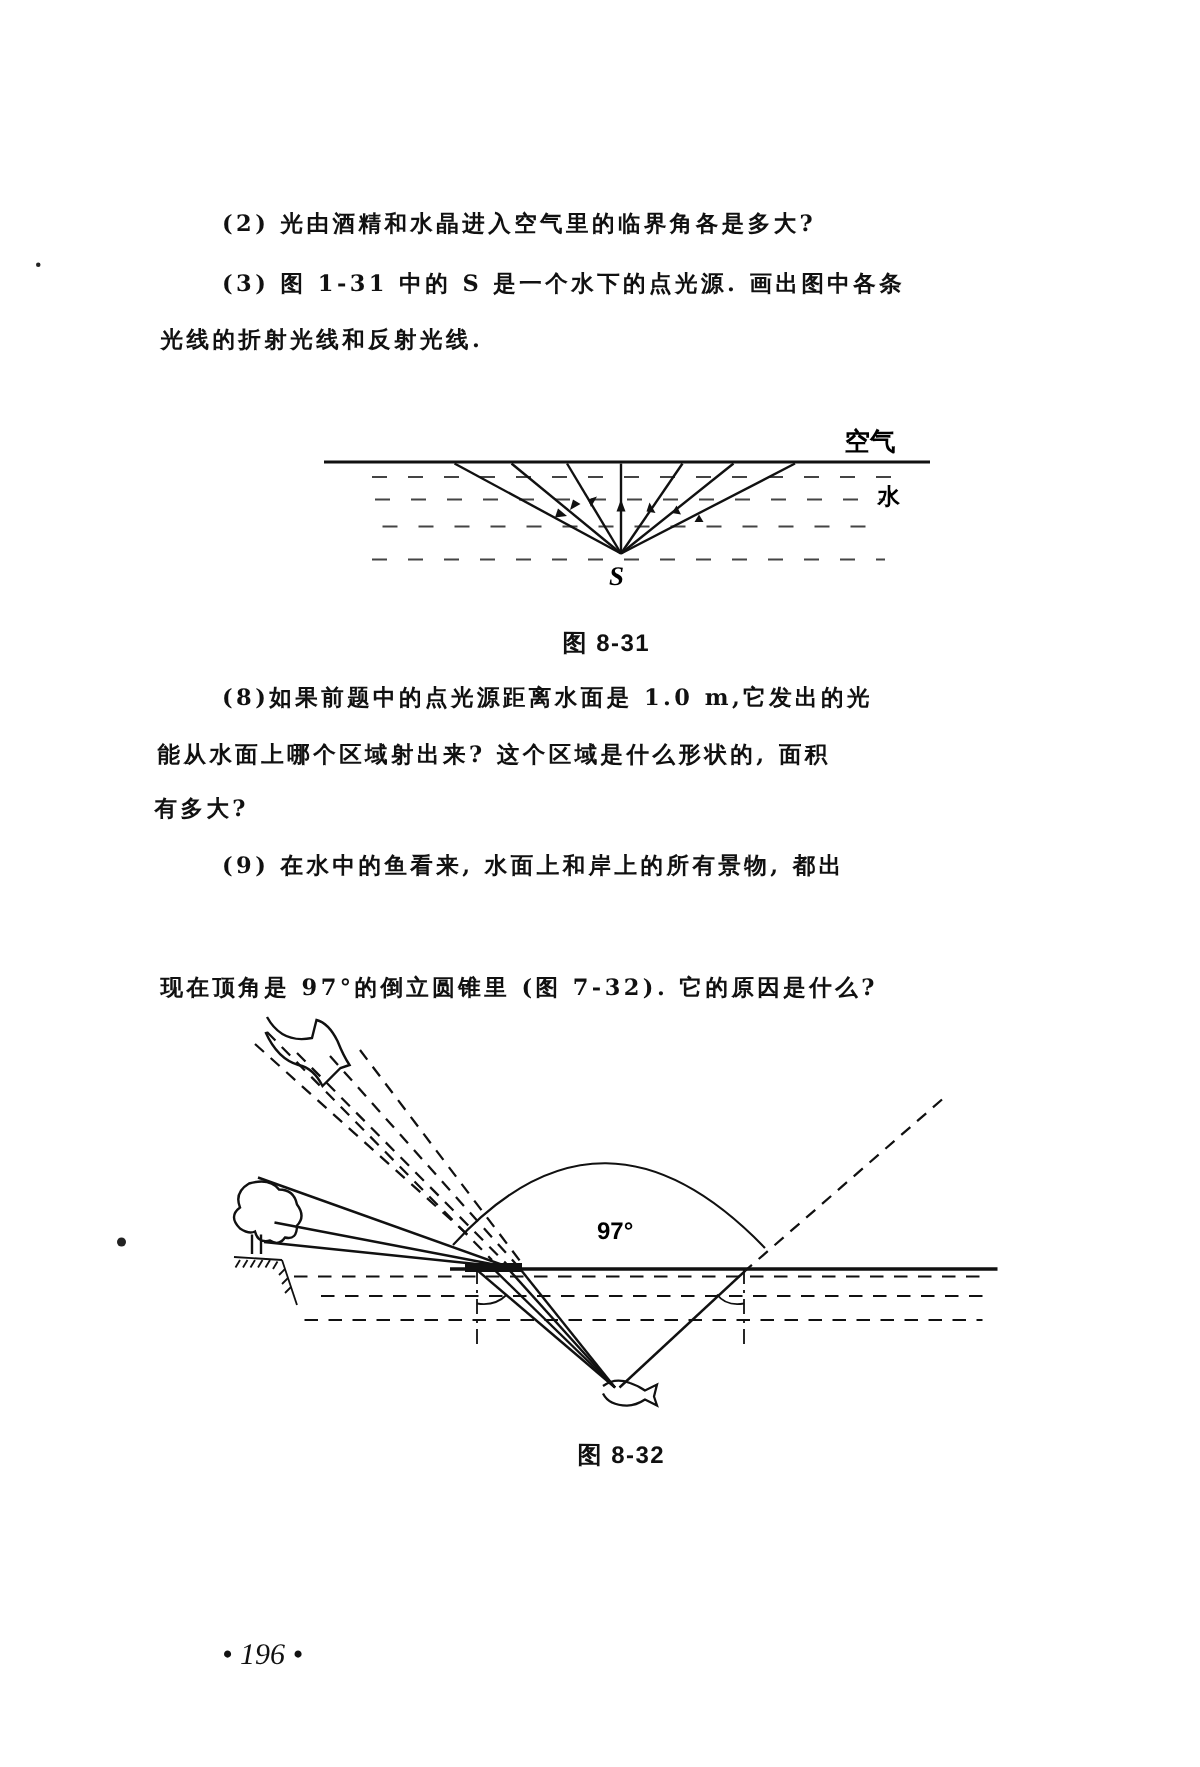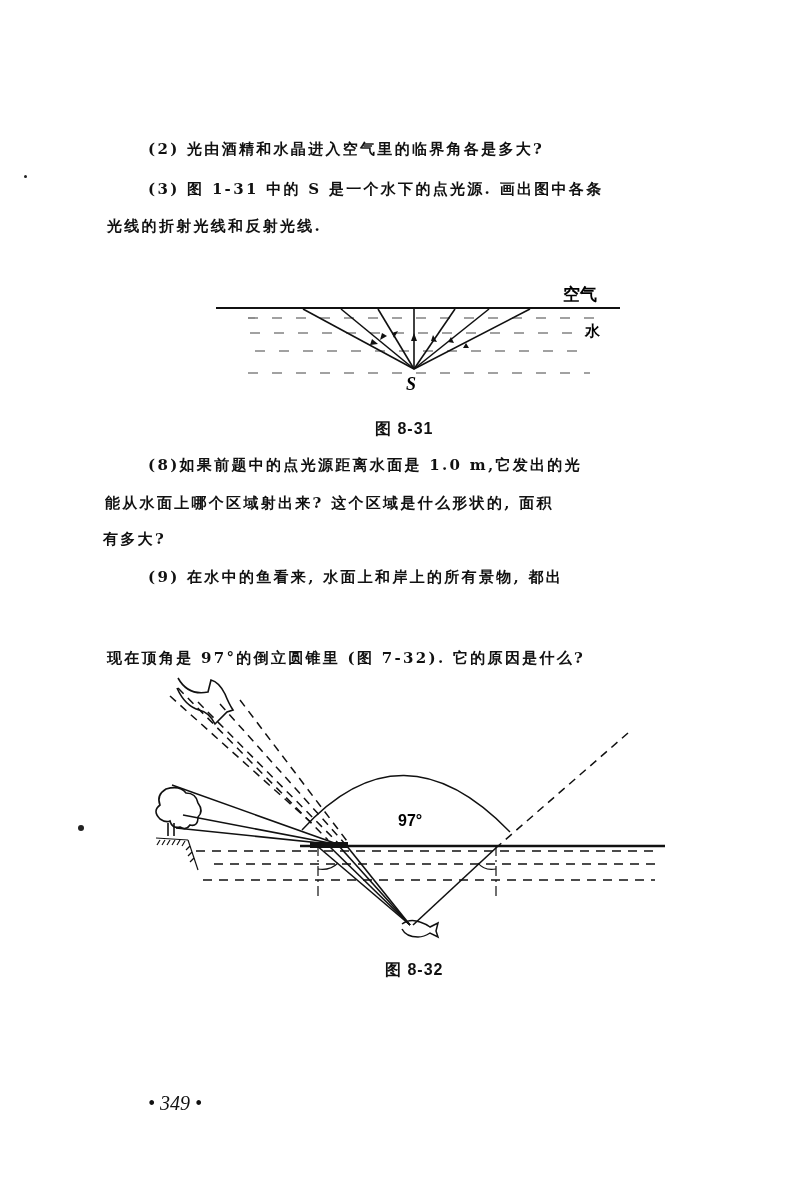--- a/index.html
+++ b/index.html
@@ -134,13 +134,13 @@
 
   <g stroke="#111" stroke-width="1.5" fill="none">
     <path d="M402,924 q8,-6 18,-2 q6,2 10,5 l8,-4 l-2,8 l2,6 l-8,-4 q-6,4 -12,4 q-12,0 -16,-8"></path>
   </g>
 </svg>
 <div class="cap" style="left:385px; top:960px;">图  8-32</div>
 
 <div class="speck" style="left:24px; top:175px; width:3px; height:3px;"></div>
 <div class="speck" style="left:78px; top:825px; width:6px; height:6px;"></div>
 
-<div class="pagenum">• 349 •</div>
+<div class="pagenum">• 196 •</div>
 
 </body></html>

